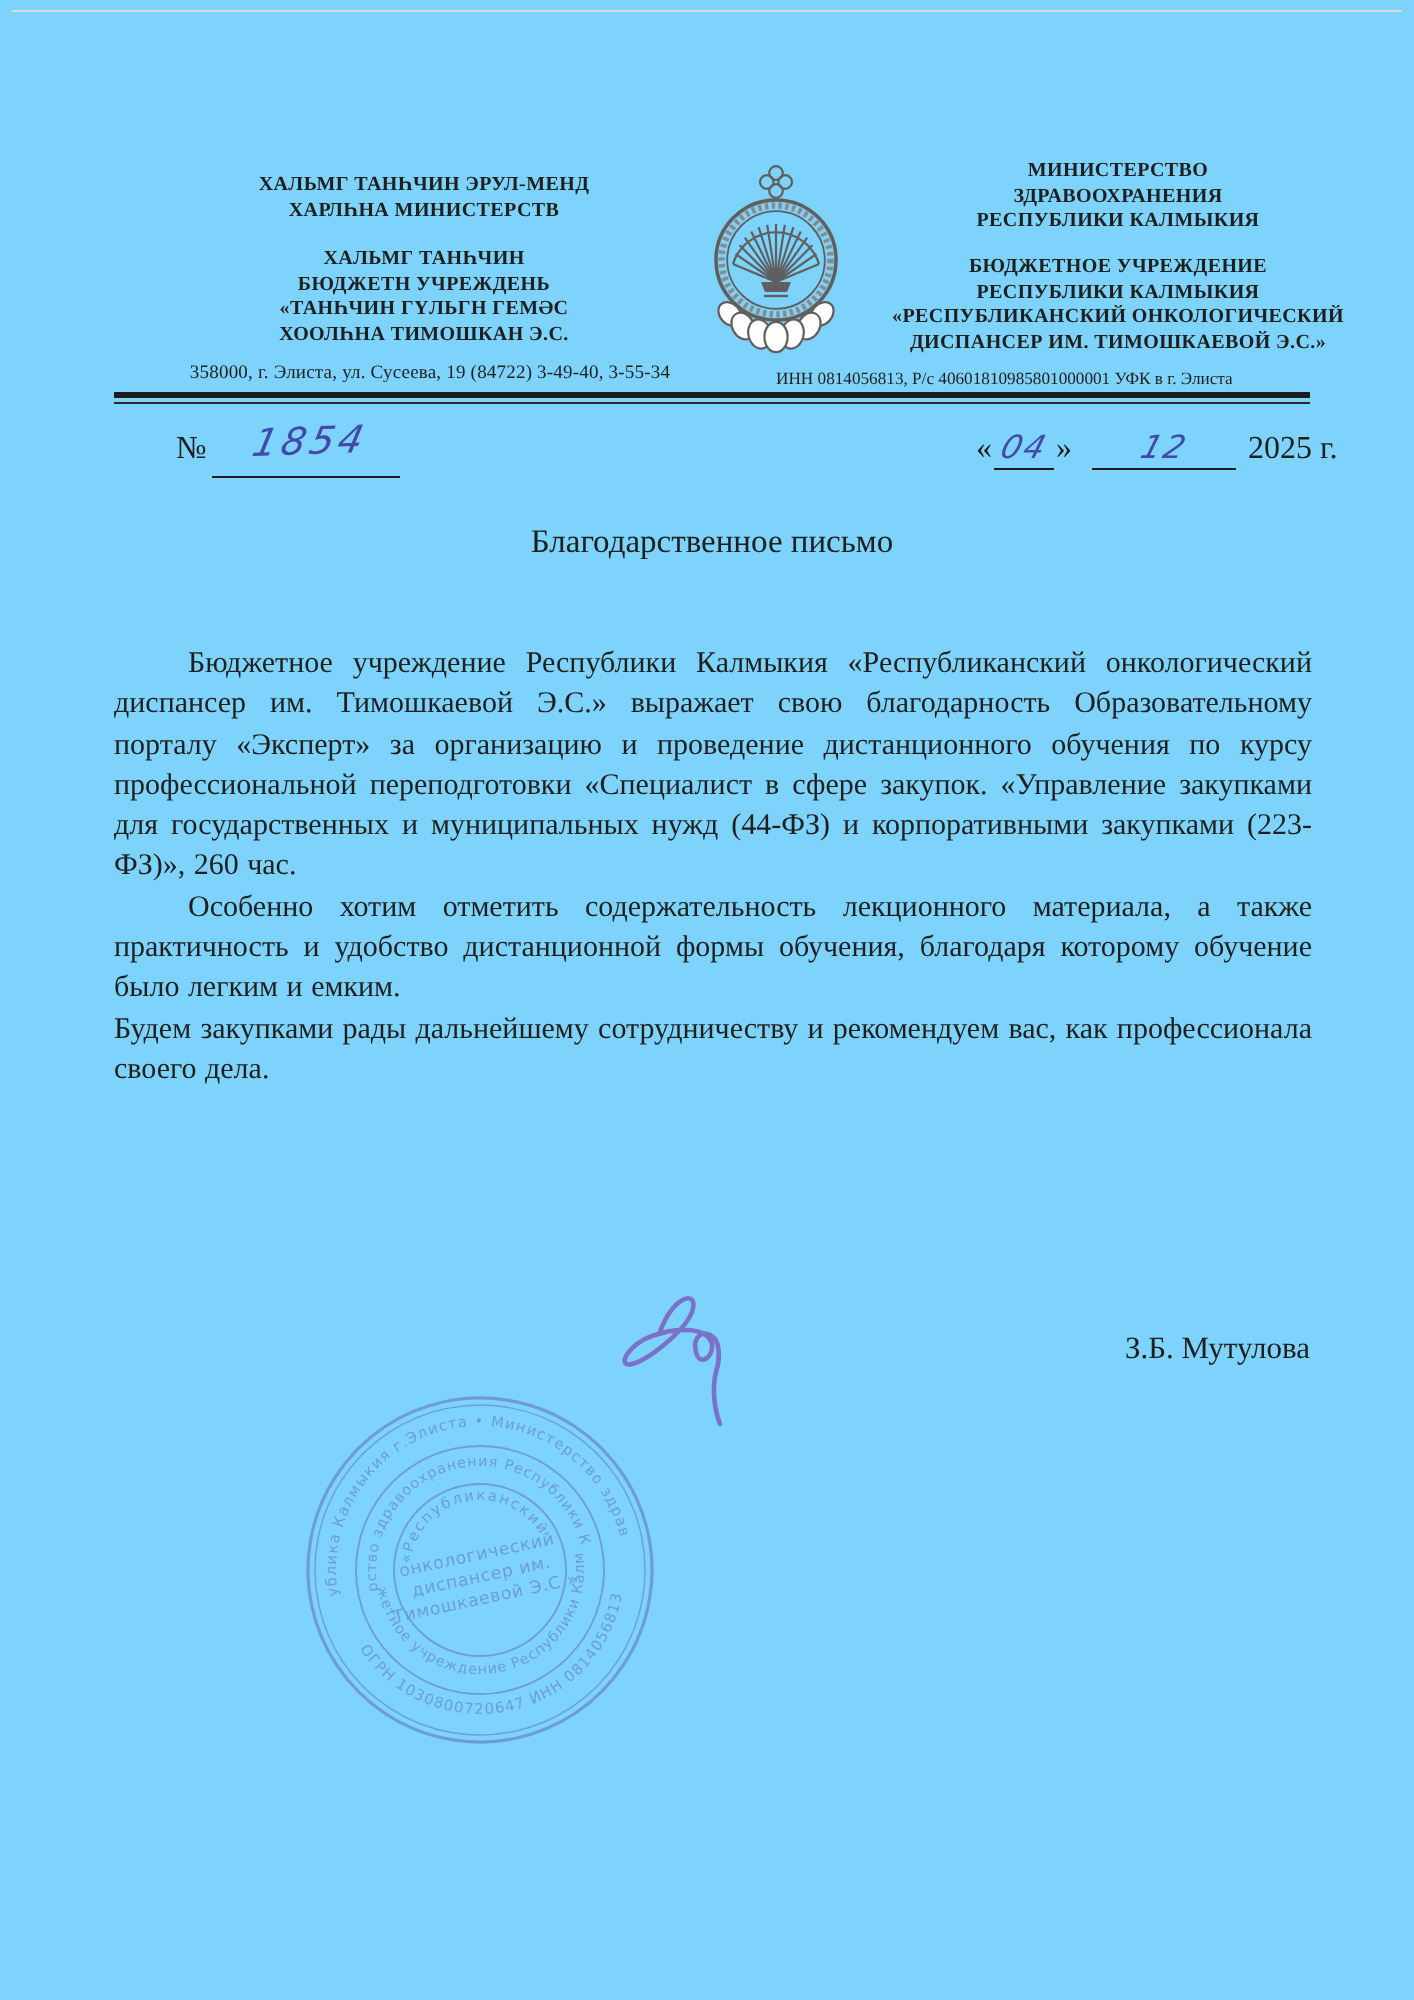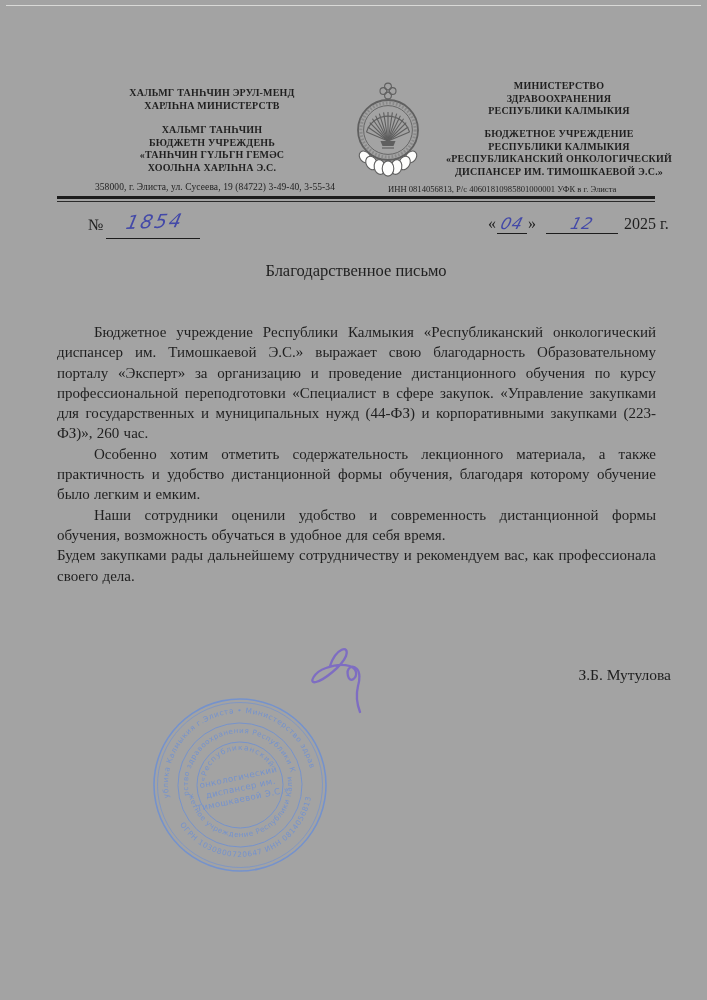--- a/index.html
+++ b/index.html
@@ -6,21 +6,21 @@
   body{
     width:707px;height:1000px;
     background:#f4f4f2;
     font-family:"Liberation Serif", serif;
     color:#1f1f1f;
     position:relative;
     overflow:hidden;
   }
   .page{
     position:absolute;left:0;top:0;width:707px;height:1000px;
-    background:#a3a3a3;
+    background:#7dd3fc;
   }
   .scan-edge{position:absolute;left:6px;right:6px;top:5px;height:1px;background:#d9d9d7;}
 
   
   .hdr-col{position:absolute;text-align:center;font-weight:bold;}
   .hdr-line{font-size:10px;line-height:12.5px;letter-spacing:.2px;}
   .left-top{left:62px;top:87px;width:300px;}
   .left-org{left:62px;top:124px;width:300px;}
   .right-top{left:428px;top:80px;width:262px;}
   .right-org{left:424px;top:128px;width:270px;}
@@ -52,21 +52,21 @@
 
   
   .title{position:absolute;left:57px;top:261px;width:598px;text-align:center;font-size:16.5px;}
   .body-text{position:absolute;left:57px;top:322px;width:599px;
              font-size:15px;line-height:20.3px;text-align:justify;}
   .body-text p{margin:0;text-indent:37px;word-spacing:.5px;}
   .body-text p.no-indent{text-indent:0;}
 
   
   .closing{position:absolute;left:57px;top:650px;font-size:15.5px;line-height:22px;}
-  .signer-name{position:absolute;right:36px;top:666px;font-size:15.5px;text-align:center;}
+  .signer-name{position:absolute;right:52px;top:666px;font-size:15.5px;text-align:center;}
   .signature-svg{position:absolute;left:300px;top:636px;}
 
   
   .stamp{position:absolute;left:150px;top:695px;opacity:.82;}
   .stamp text{font-family:"DejaVu Sans", sans-serif;fill:#6b8fd6;}
   .stamp .ring-t{font-size:7.4px;letter-spacing:.6px;}
   .stamp .ring-m{font-size:7.2px;letter-spacing:.5px;}
   .stamp .ring-i{font-size:7.4px;letter-spacing:1px;}
   .stamp .ctr{font-size:8.6px;text-anchor:middle;letter-spacing:.4px;}
   .stamp circle{fill:none;stroke:#6b8fd6;}
@@ -78,21 +78,21 @@
   <div class="scan-edge"></div>
 
   <div class="hdr-col left-top">
     <div class="hdr-line">ХАЛЬМГ ТАНҺЧИН ЭРУЛ-МЕНД</div>
     <div class="hdr-line">ХАРЛҺНА МИНИСТЕРСТВ</div>
   </div>
   <div class="hdr-col left-org">
     <div class="hdr-line">ХАЛЬМГ ТАНҺЧИН</div>
     <div class="hdr-line">БЮДЖЕТН УЧРЕЖДЕНЬ</div>
     <div class="hdr-line">«ТАНҺЧИН ГҮЛЬГН ГЕМӘС</div>
-    <div class="hdr-line">ХООЛҺНА ХАРЛҺНА Э.С.</div>
+    <div class="hdr-line">ХООЛҺНА ТИМОШКАН Э.С.</div>
   </div>
   <div class="addr">358000, г. Элиста, ул. Сусеева, 19  (84722) 3-49-40, 3-55-34</div>
 
   <svg class="emblem" viewBox="0 0 100 100">
     <g stroke="#5f5f5f" fill="none">
 
       <circle cx="50" cy="8.5" r="3.4" stroke-width="1.1"></circle>
       <circle cx="54.6" cy="13" r="3.4" stroke-width="1.1"></circle>
       <circle cx="50" cy="17.5" r="3.4" stroke-width="1.1"></circle>
       <circle cx="45.4" cy="13" r="3.4" stroke-width="1.1"></circle>
@@ -155,21 +155,20 @@
   <div class="no-value">1854</div>
   <div class="no-underline"></div>
 
   <div class="date-row"><span>«</span><span class="u-day"><span class="hand">04</span></span><span>»</span><span class="u-month"><span class="hand">12</span></span><span>2025 г.</span></div>
 
   <div class="title">Благодарственное письмо</div>
 
   <div class="body-text">
     <p>Бюджетное учреждение Республики Калмыкия «Республиканский онкологический диспансер им. Тимошкаевой Э.С.» выражает свою благодарность Образовательному порталу «Эксперт» за организацию и проведение дистанционного обучения по курсу профессиональной переподготовки «Специалист в сфере закупок. «Управление закупками для государственных и муниципальных нужд (44-ФЗ) и корпоративными закупками (223-ФЗ)», 260 час.</p>
     <p>Особенно хотим отметить содержательность лекционного материала, а также практичность и удобство дистанционной формы обучения, благодаря которому обучение было легким и емким.</p>
-    <p>Наши сотрудники оценили удобство и современность дистанционной формы обучения, возможность обучаться в удобное для себя время.</p>
     <p class="no-indent">Будем закупками рады дальнейшему сотрудничеству и рекомендуем вас, как профессионала своего дела.</p>
   </div>
 
 
   <svg class="signature-svg" width="72" height="84" viewBox="0 0 72 84">
     <path d="M30 30 C36 12 50 8 46 20 C42 30 24 44 16 46 C8 48 14 36 26 32 C40 27 54 28 56 36 C57 42 50 48 48 40 C46 32 52 28 57 33 C60 36 60 44 58 50 C56 58 57 68 60 76" fill="none" stroke="#7b68c4" stroke-width="2.3" stroke-linecap="round" opacity="0.92"></path>
   </svg>
 
   <div class="signer-name">З.Б. Мутулова</div>
 

